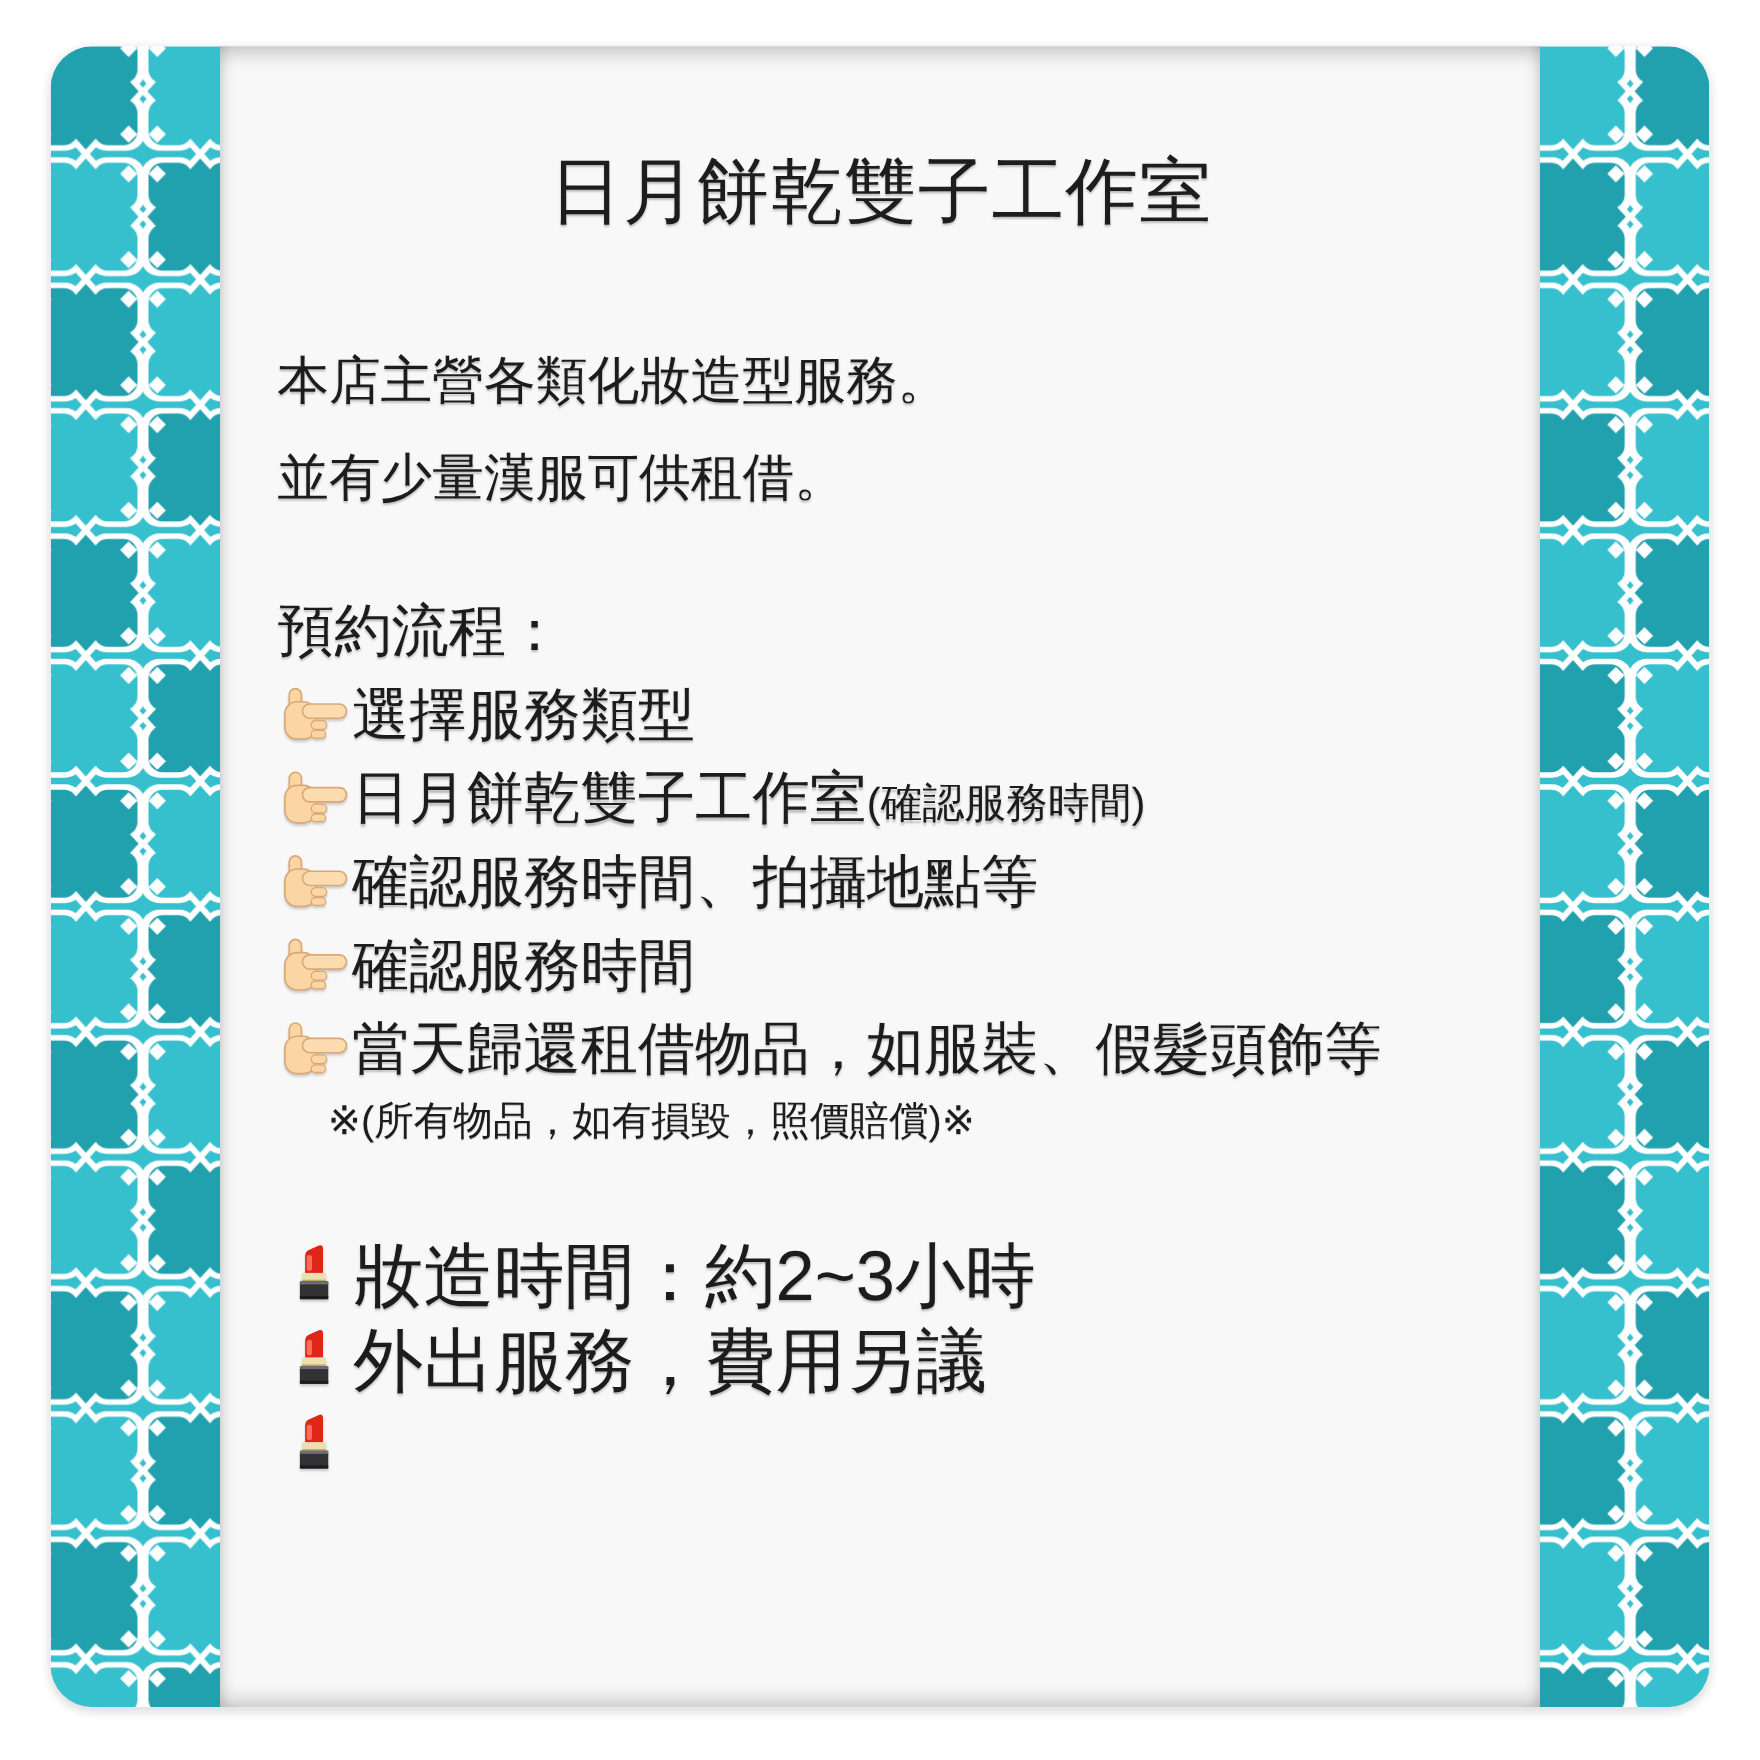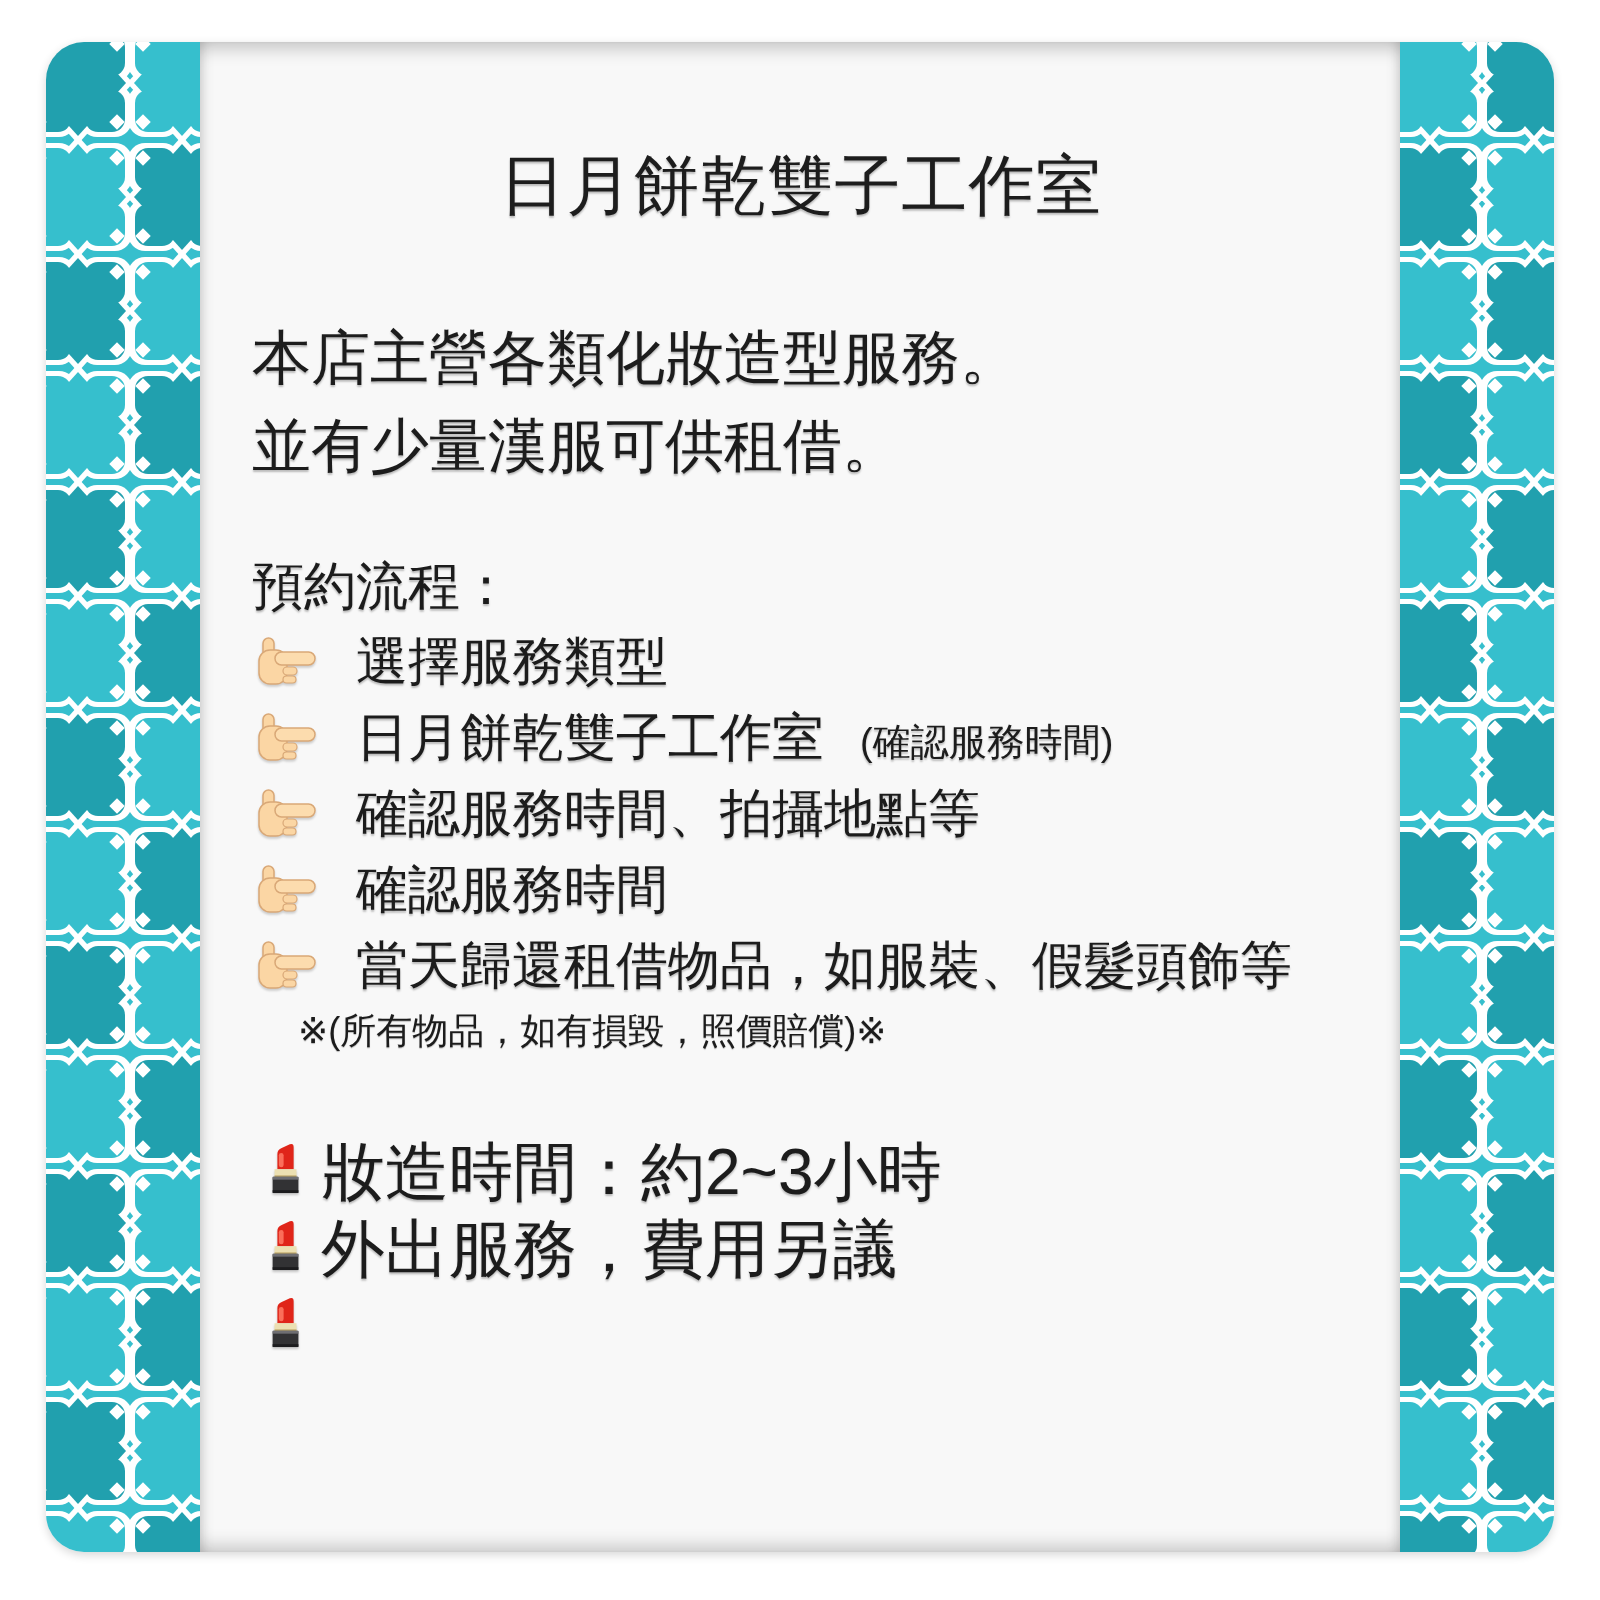--- a/index.html
+++ b/index.html
@@ -18,34 +18,34 @@
     position:absolute;left:154px;top:0;width:1200px;height:1510px;
     background:#f8f8f8;
     box-shadow:
       inset 0 16px 18px -10px rgba(0,0,0,.22),
       inset 0 -16px 18px -10px rgba(0,0,0,.20),
       inset 12px 0 14px -10px rgba(0,0,0,.14),
       inset -12px 0 14px -10px rgba(0,0,0,.14);
   }
   .content{
     position:absolute;left:154px;top:0;width:1200px;height:1326px;
-    padding:12px 50px 0 52px;box-sizing:border-box;color:#1c1c1c;
+    padding:0 50px 0 52px;box-sizing:border-box;color:#1c1c1c;
   }
   .title{
     margin:86px 0 0 0;font-size:66px;font-weight:400;line-height:90px;
     text-align:center;color:#1d1d1d;letter-spacing:1px;
     text-shadow:0 2px 2px rgba(0,0,0,.25);
   }
   .intro{margin-top:84px;}
-  .intro .line{font-size:59px;line-height:88px;text-shadow:0 2px 2px rgba(0,0,0,.25);}
+  .intro .line{font-size:47px;line-height:88px;text-shadow:0 2px 2px rgba(0,0,0,.25);}
   .booking{margin-top:58px;}
   .booking-heading{font-size:52px;line-height:76px;text-shadow:0 2px 2px rgba(0,0,0,.25);}
   .step{
     display:flex;align-items:center;height:76px;font-size:52px;
-    text-shadow:0 2px 2px rgba(0,0,0,.25);white-space:nowrap;gap:36px;
+    text-shadow:0 2px 2px rgba(0,0,0,.25);white-space:nowrap;
   }
   .step .hand{width:66px;height:64px;flex:0 0 auto;margin-right:2px;filter:drop-shadow(0 2px 1px rgba(0,0,0,.18));}
   .step .suffix{font-size:38px;padding-top:8px;}
   .note{font-size:36px;line-height:54px;text-shadow:0 1px 1px rgba(0,0,0,.25);margin-left:46px;}
   .details{margin-top:76px;}
   .detail{
     display:flex;align-items:center;height:77px;font-size:64px;
     padding-left:13px;text-shadow:0 2px 2px rgba(0,0,0,.25);white-space:nowrap;
   }
   .detail .lipstick{width:42px;height:66px;flex:0 0 auto;margin-right:14px;filter:drop-shadow(0 2px 1px rgba(0,0,0,.2));}

